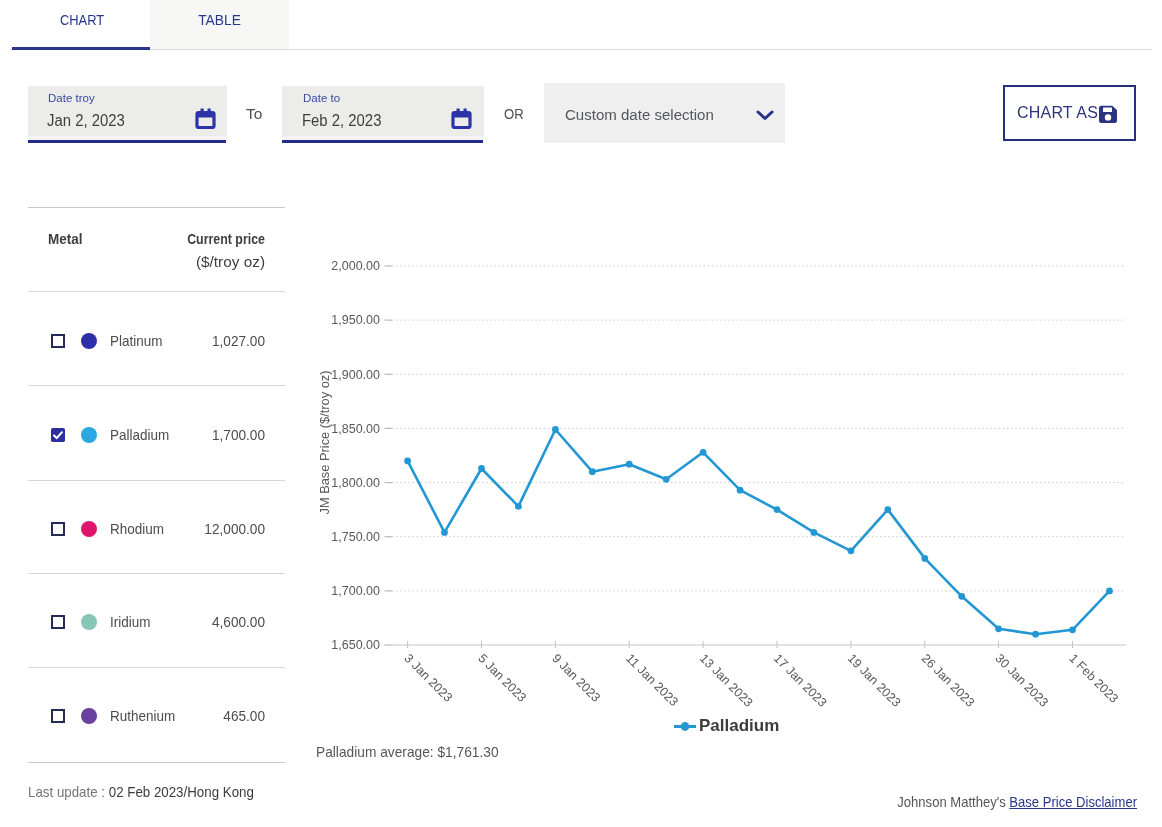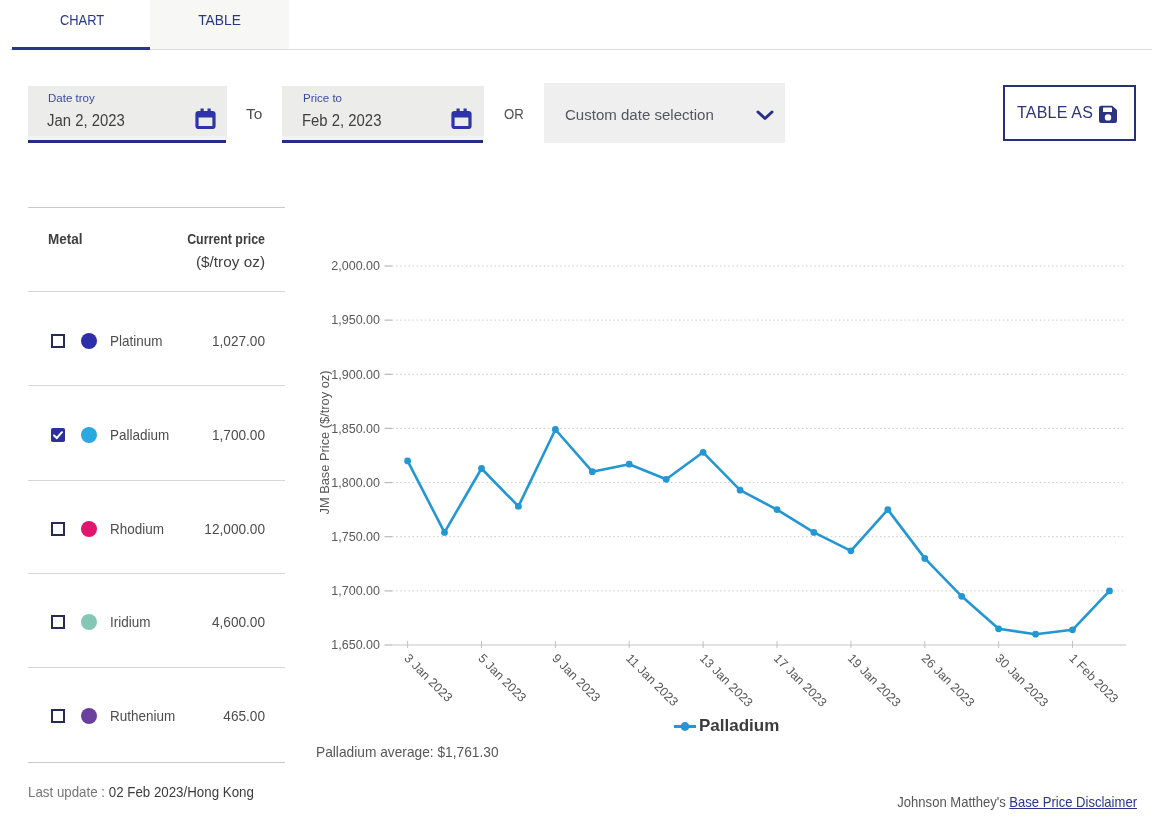--- a/index.html
+++ b/index.html
@@ -23,37 +23,37 @@
 <svg class="abs" style="left:195px;top:108px" width="21" height="21" viewBox="0 0 21 21">
  <rect x="2" y="4.5" width="17" height="15" rx="1.5" fill="none" stroke="#2c34a8" stroke-width="3.2"></rect>
  <rect x="2" y="4.5" width="17" height="5" fill="#2c34a8"></rect>
  <rect x="5.5" y="0.5" width="3.2" height="4.5" fill="#2c34a8"></rect>
  <rect x="12.5" y="0.5" width="3.2" height="4.5" fill="#2c34a8"></rect>
 </svg>
 <div class="abs" style="left:246px;top:105px;font-size:15.5px;color:#4f4f4f">To</div>
 <div class="abs" style="left:282px;top:86px;width:202px;height:50px;background:#ececeb"></div>
 <div class="abs" style="left:282px;top:136px;width:202px;height:4px;background:#f2f2f7"></div>
 <div class="abs" style="left:282px;top:140px;width:201px;height:3px;background:#232d87"></div>
-<div class="abs" style="left:303px;top:92px;font-size:11.5px;color:#3a4a9f">Price to</div>
+<div class="abs" style="left:303px;top:92px;font-size:11.5px;color:#3a4a9f">Date to</div>
 <div class="abs" style="left:302px;top:112px;font-size:16px;color:#3f3f3f;transform:scaleX(.93);transform-origin:0 0">Feb 2, 2023</div>
 <svg class="abs" style="left:451px;top:108px" width="21" height="21" viewBox="0 0 21 21">
  <rect x="2" y="4.5" width="17" height="15" rx="1.5" fill="none" stroke="#2c34a8" stroke-width="3.2"></rect>
  <rect x="2" y="4.5" width="17" height="5" fill="#2c34a8"></rect>
  <rect x="5.5" y="0.5" width="3.2" height="4.5" fill="#2c34a8"></rect>
  <rect x="12.5" y="0.5" width="3.2" height="4.5" fill="#2c34a8"></rect>
 </svg>
 <div class="abs" style="left:504px;top:105px;font-size:15.5px;color:#4f4f4f;transform:scaleX(.85);transform-origin:0 0">OR</div>
 <div class="abs" style="left:544px;top:83px;width:241px;height:60px;background:#efeff0"></div>
 <div class="abs" style="left:565px;top:106px;font-size:15.5px;color:#55565a;transform:scaleX(.97);transform-origin:0 0">Custom date selection</div>
 <svg class="abs" style="left:756px;top:110px" width="18" height="11" viewBox="0 0 18 11">
  <polyline points="2,2 9,8.5 16,2" fill="none" stroke="#28308c" stroke-width="3" stroke-linecap="round" stroke-linejoin="round"></polyline>
 </svg>
 
 <div class="abs" style="left:1003px;top:85px;width:129px;height:52px;border:2.5px solid #252f7e;background:#fff"></div>
-<div class="abs" style="left:1017px;top:104px;font-size:16px;color:#2c347f;letter-spacing:0.2px">TABLE AS</div>
+<div class="abs" style="left:1017px;top:104px;font-size:16px;color:#2c347f;letter-spacing:0.2px">CHART AS</div>
 <svg class="abs" style="left:1098px;top:105px" width="20" height="19" viewBox="0 0 20 19">
  <path d="M1 3 a2.2 2.2 0 0 1 2.2-2.2 h11 L19 5 V15.8 a2.2 2.2 0 0 1 -2.2 2.2 H3.2 a2.2 2.2 0 0 1 -2.2-2.2 Z" fill="#2c347f"></path>
  <rect x="5" y="2.6" width="9" height="4.4" rx="0.6" fill="#fff"></rect>
  <circle cx="10" cy="12.4" r="3.2" fill="#fff"></circle>
 </svg>
 
 <div class="abs" style="left:28px;top:207px;width:257px;height:1px;background:#c9c9c9"></div>
 <div class="abs" style="left:28px;top:291px;width:257px;height:1px;background:#d6d6d6"></div>
 <div class="abs" style="left:28px;top:385px;width:257px;height:1px;background:#d6d6d6"></div>
 <div class="abs" style="left:28px;top:480px;width:257px;height:1px;background:#d6d6d6"></div>

